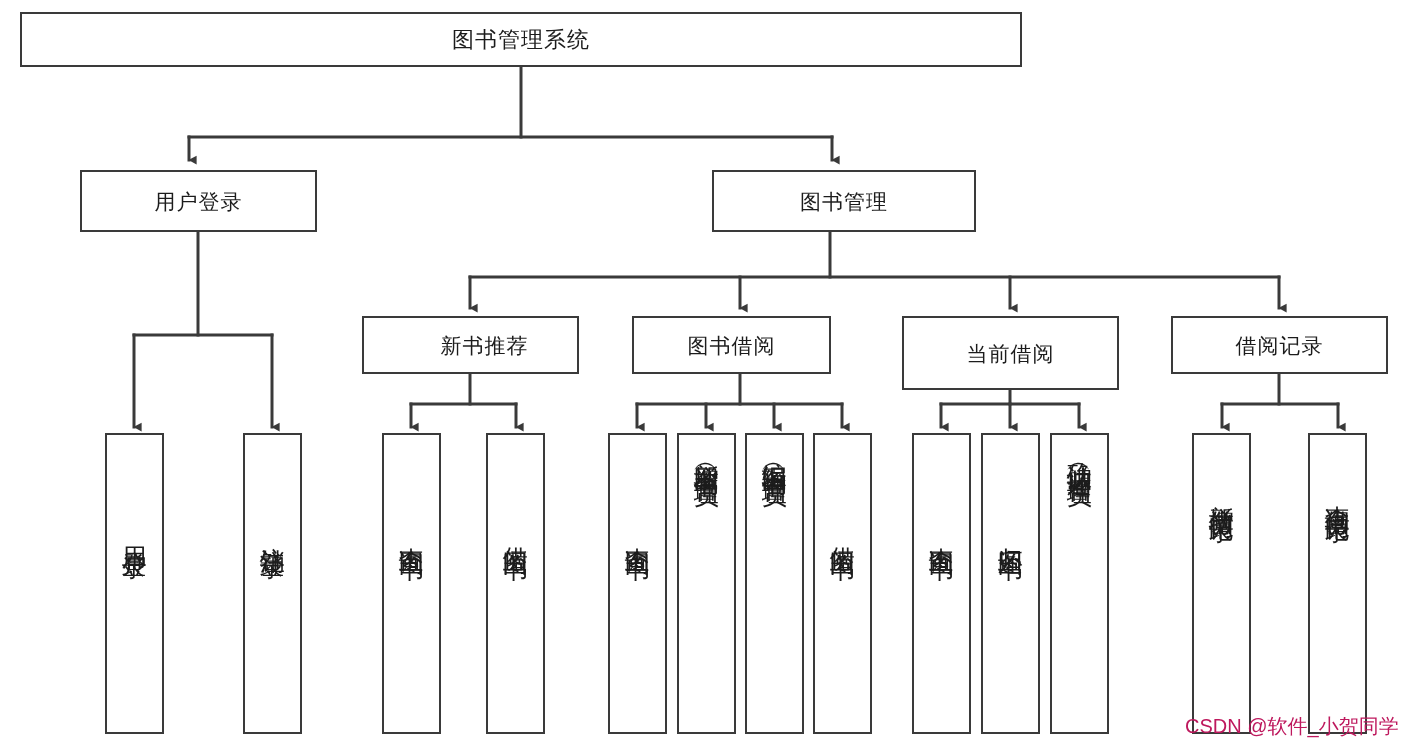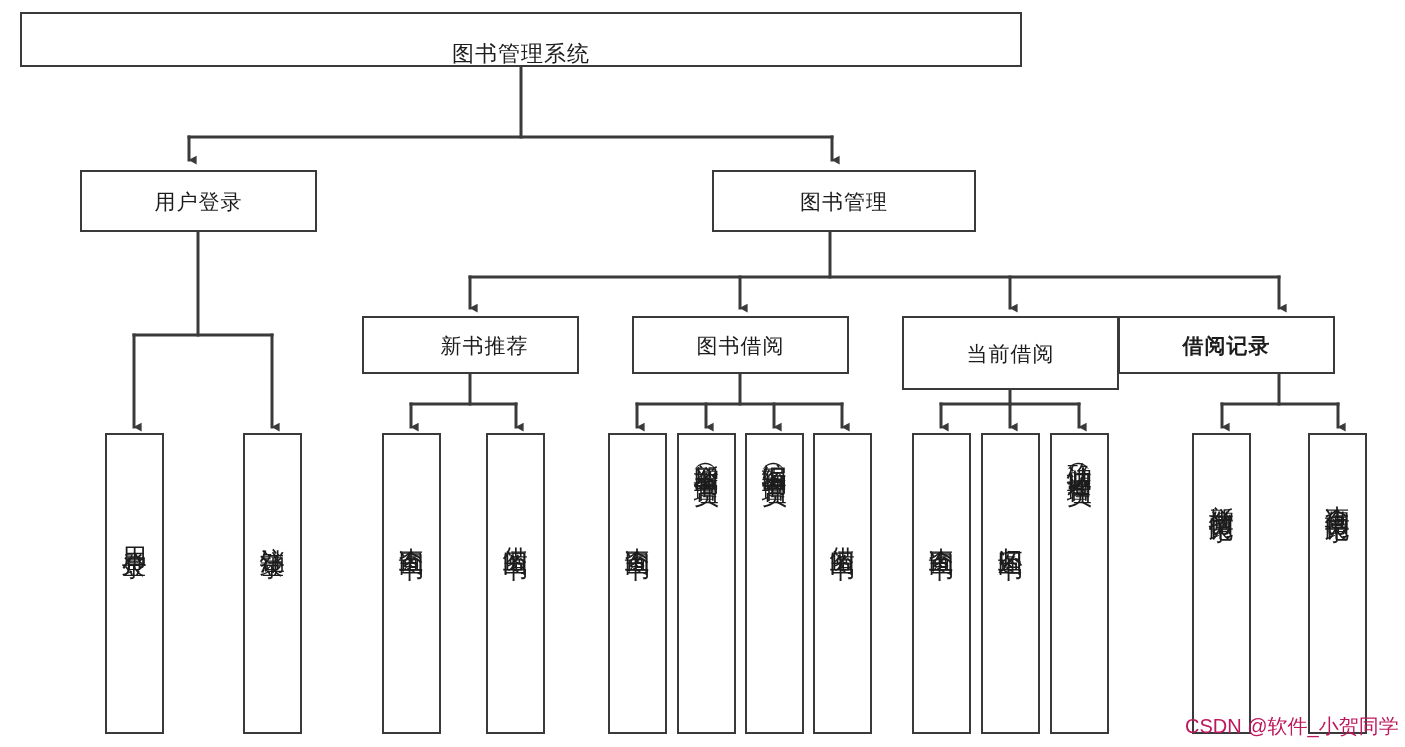--- a/index.html
+++ b/index.html
@@ -129,41 +129,41 @@
       <path d="M1010,404 L1010,427" marker-end="url(#ah)"></path>
       <path d="M1079,404 L1079,427" marker-end="url(#ah)"></path>
 
       <path d="M1279,374 L1279,404"></path>
       <path d="M1222,404 L1338,404"></path>
       <path d="M1222,404 L1222,427" marker-end="url(#ah)"></path>
       <path d="M1338,404 L1338,427" marker-end="url(#ah)"></path>
     </g>
   </svg>
 
-  <div class="node horiz root" style="left:20px;top:12px;width:1002px;height:55px;align-items:flex-end;">
+  <div class="node horiz root" style="left:20px;top:12px;width:1002px;height:55px;">
     <span class="label">图书管理系统</span>
   </div>
 
   <div class="node horiz" style="left:80px;top:170px;width:237px;height:62px;">
     <span class="label">用户登录</span>
   </div>
   <div class="node horiz" style="left:712px;top:170px;width:264px;height:62px;">
     <span class="label">图书管理</span>
   </div>
 
   <div class="node horiz" style="left:362px;top:316px;width:217px;height:58px;padding-left:28px;">
     <span class="label">新书推荐</span>
   </div>
-  <div class="node horiz" style="left:632px;top:316px;width:217px;height:58px;">
+  <div class="node horiz" style="left:632px;top:316px;width:199px;height:58px;">
     <span class="label">图书借阅</span>
   </div>
   <div class="node horiz" style="left:902px;top:316px;width:217px;height:74px;">
     <span class="label">当前借阅</span>
   </div>
-  <div class="node horiz" style="left:1118px;top:316px;width:217px;height:58px;font-weight:bold;">
+  <div class="node horiz" style="left:1171px;top:316px;width:217px;height:58px;">
     <span class="label">借阅记录</span>
   </div>
 
   <div class="node vert mid" style="left:105px;top:433px;width:59px;height:301px;">
     <span class="label">用户登录</span>
   </div>
   <div class="node vert mid" style="left:243px;top:433px;width:59px;height:301px;">
     <span class="label">注销登录</span>
   </div>
 

